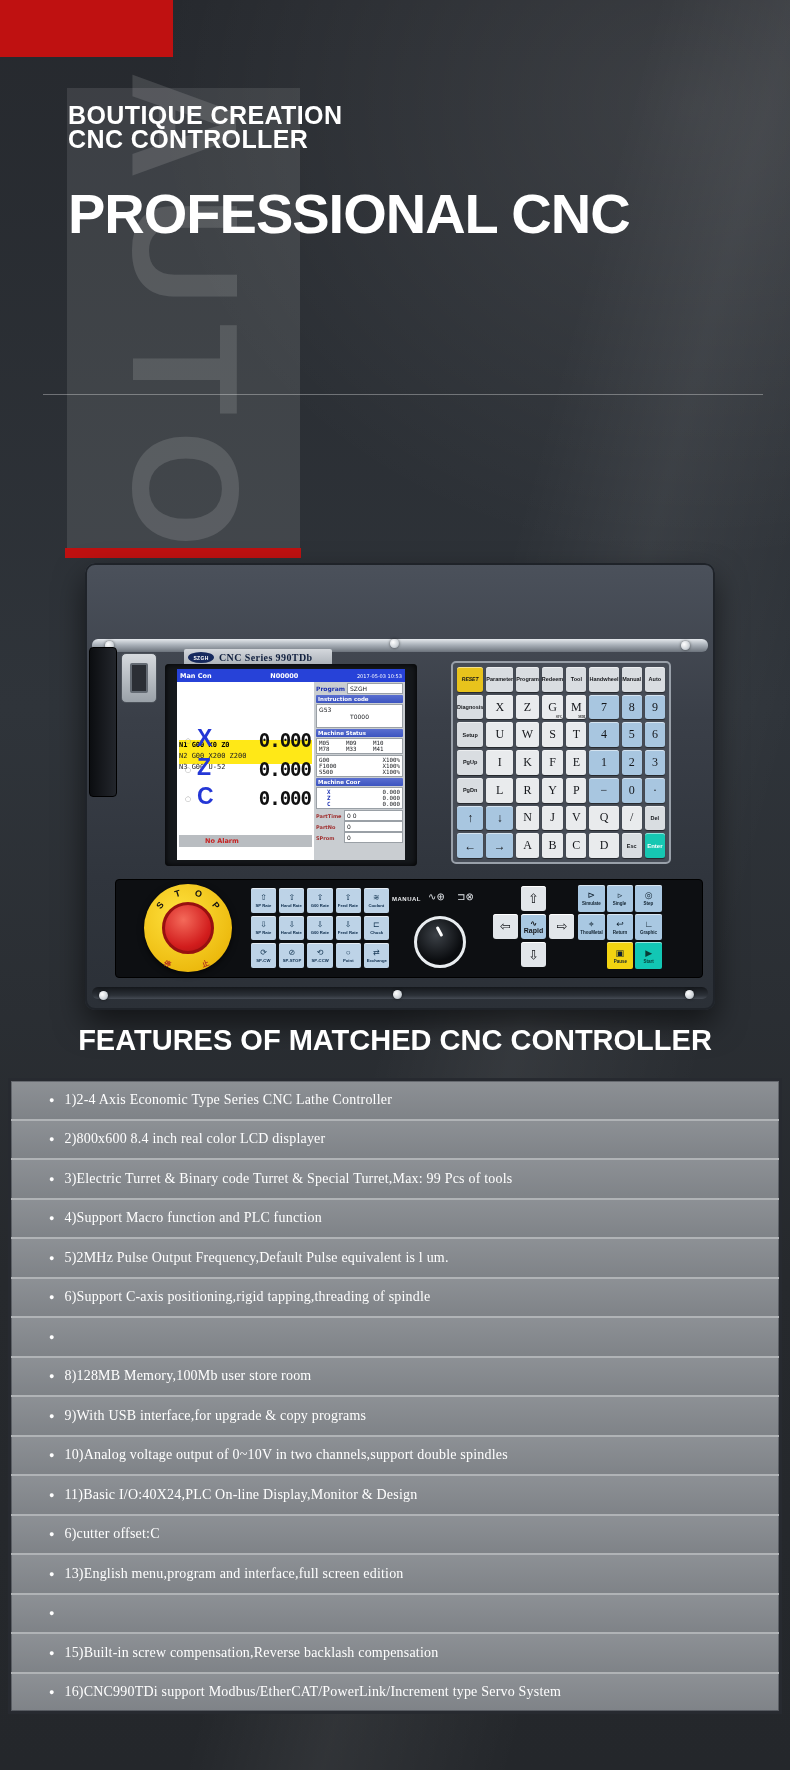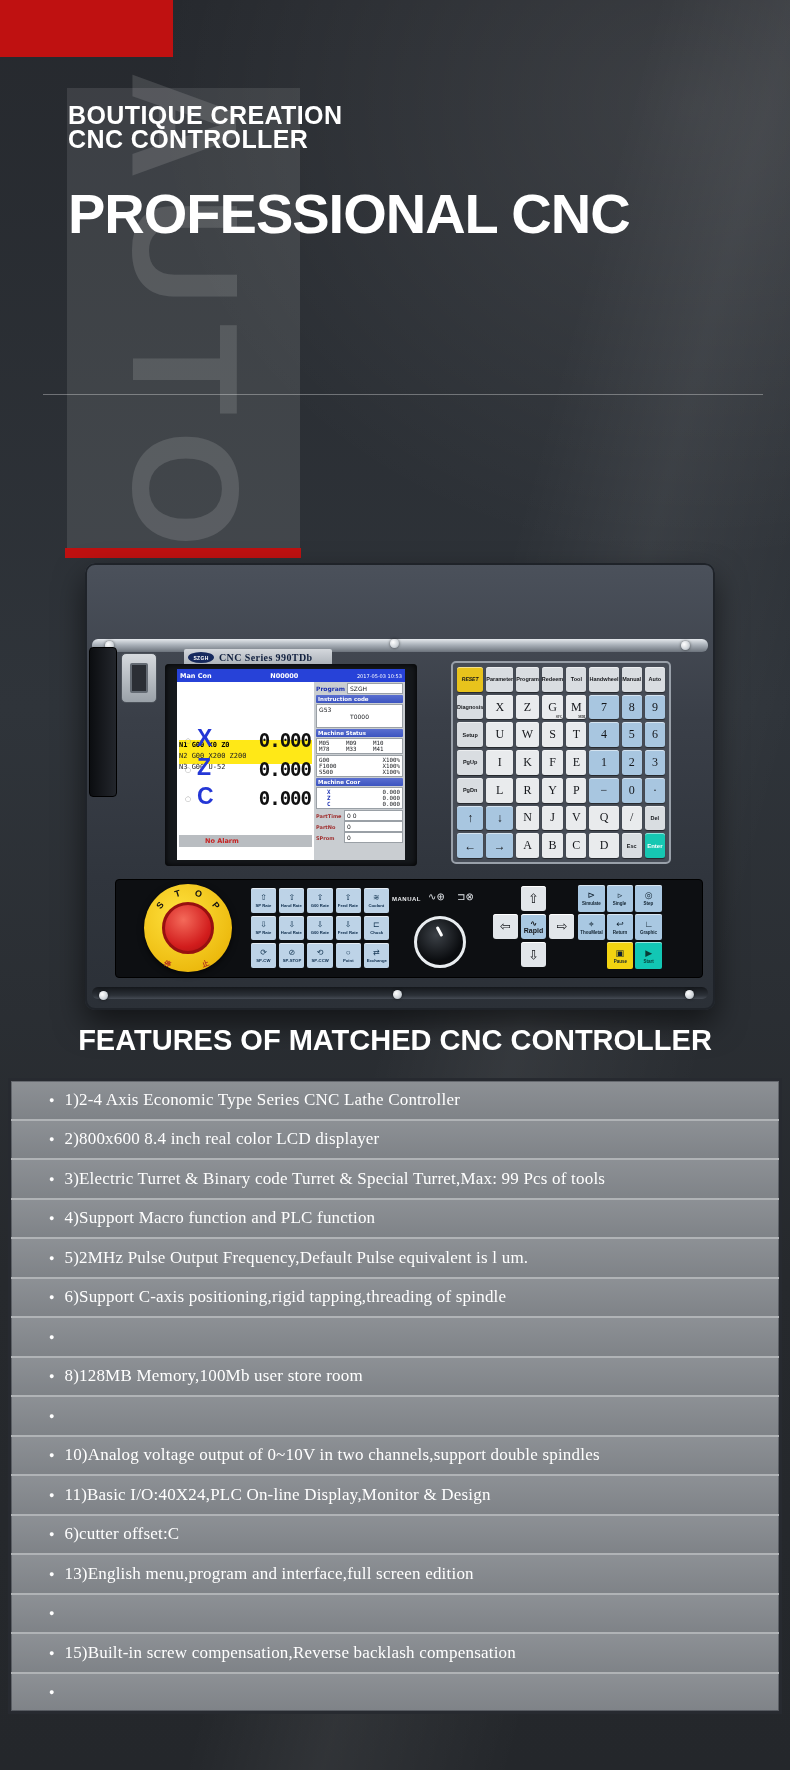--- a/index.html
+++ b/index.html
@@ -118,21 +118,21 @@
 
   
   .features-title{left:0;top:1024px;width:790px;text-align:center;color:#fff;font-weight:bold;font-size:29px;letter-spacing:0;}
   .features-panel{left:8px;top:1078px;width:774px;height:636px;box-sizing:border-box;
     background:#84888d;border:3px solid #272a30;box-shadow:0 0 0 1px #5a5e64 inset;
     display:flex;flex-direction:column;}
   .feat-row{flex:1;display:flex;align-items:center;padding-left:38px;box-sizing:border-box;
     border-bottom:2px solid #b0b3b6;background:linear-gradient(180deg,rgba(255,255,255,.07),rgba(0,0,0,.04));}
   .feat-row:last-child{border-bottom:none;}
   .feat-bullet{color:#fff;font-size:9px;margin-right:10px;}
-  .feat-text{color:#fff;font-family:"Liberation Serif",serif;font-size:17px;letter-spacing:.2px;white-space:nowrap;}
+  .feat-text{color:#fff;font-family:"Liberation Serif",serif;font-size:14px;letter-spacing:.2px;white-space:nowrap;}
 </style>
 </head>
 <body>
 
 <div class="page">
 
   <div class="abs red-corner"></div>
   <div class="abs wm-band">
     <span class="wm-text">AUTO</span>
   </div>
@@ -597,20 +597,21 @@
       </div>
       <div class="feat-row">
         <div class="feat-bullet">●</div>
       </div>
       <div class="feat-row">
         <div class="feat-bullet">●</div>
         <div class="feat-text">8)128MB Memory,100Mb user store room</div>
       </div>
       <div class="feat-row">
         <div class="feat-bullet">●</div>
+        <div class="feat-text">9)With USB interface,for upgrade &amp; copy programs</div>
       </div>
       <div class="feat-row">
         <div class="feat-bullet">●</div>
         <div class="feat-text">10)Analog voltage output of 0~10V in two channels,support double spindles</div>
       </div>
       <div class="feat-row">
         <div class="feat-bullet">●</div>
         <div class="feat-text">11)Basic I/O:40X24,PLC On-line Display,Monitor &amp; Design</div>
       </div>
       <div class="feat-row">
@@ -623,16 +624,17 @@
       </div>
       <div class="feat-row">
         <div class="feat-bullet">●</div>
       </div>
       <div class="feat-row">
         <div class="feat-bullet">●</div>
         <div class="feat-text">15)Built-in screw compensation,Reverse backlash compensation</div>
       </div>
       <div class="feat-row">
         <div class="feat-bullet">●</div>
+        <div class="feat-text">16)CNC990TDi support Modbus/EtherCAT/PowerLink/Increment type Servo System</div>
       </div>
     </div>
 
 </div>
 
 </body></html>

